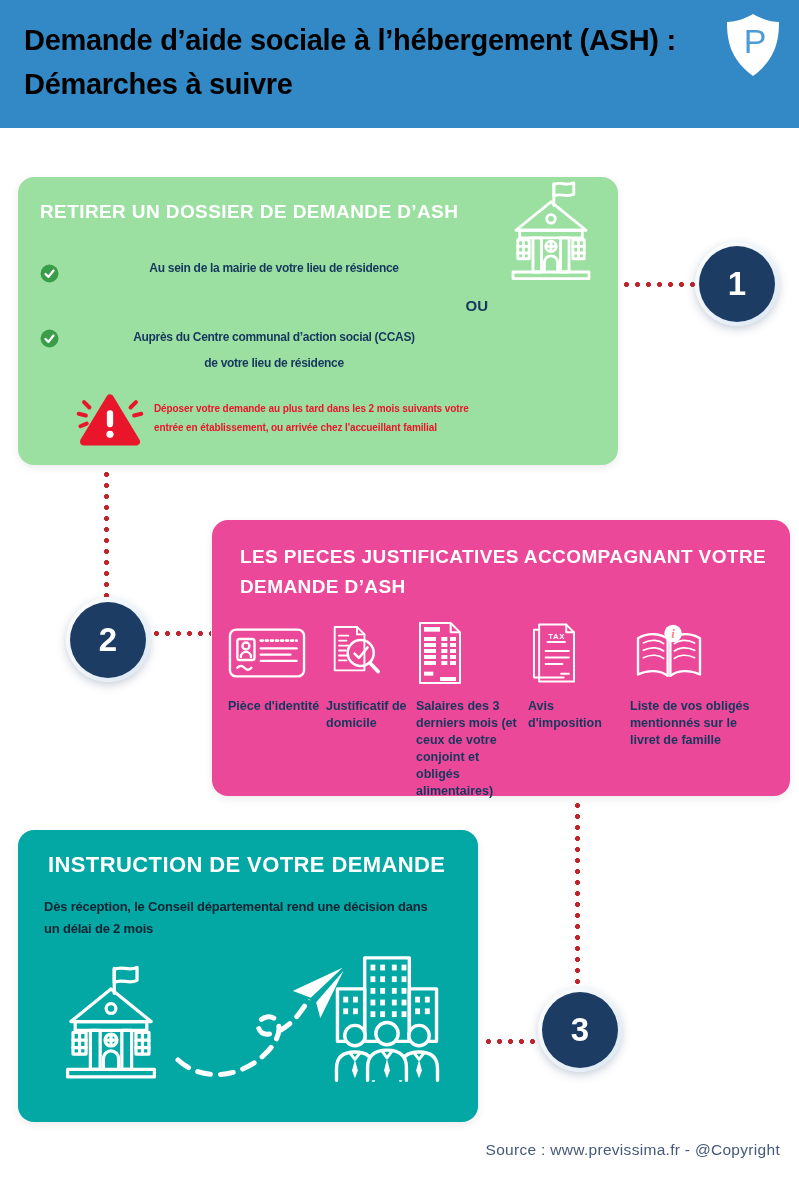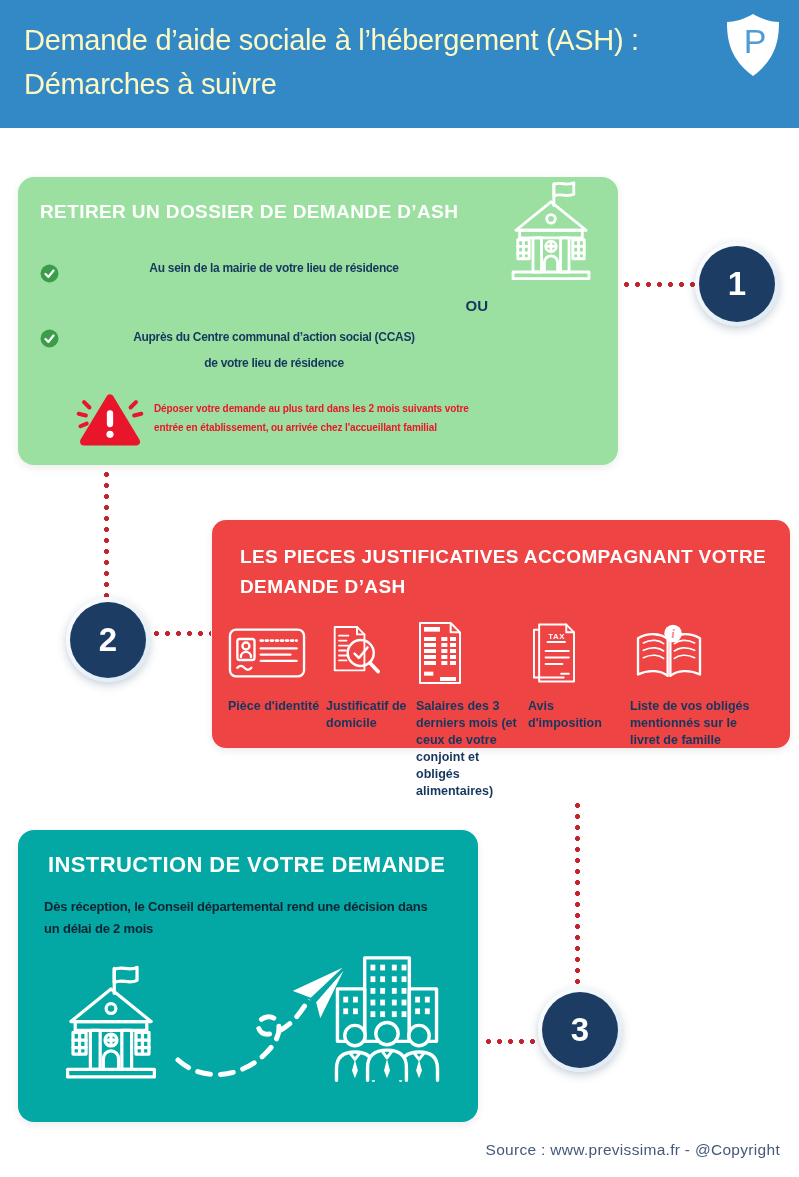--- a/index.html
+++ b/index.html
@@ -2,27 +2,27 @@
 <html><head>
 <meta charset="utf-8">
 <style>
   html,body{margin:0;padding:0;background:#fff;}
   .canvas{
     position:relative;width:799px;height:1177px;overflow:hidden;background:#fff;
     font-family:"Liberation Sans",sans-serif;
   }
   
   .header{position:absolute;left:0;top:0;width:799px;height:128px;background:#3389C6;}
-  .header-title{position:absolute;left:24px;top:18px;color:#fef9c3;font-size:29px;font-weight:400;
+  .header-title{position:absolute;left:24px;top:18px;color:#000000;font-size:29px;font-weight:700;
     letter-spacing:-0.3px;line-height:44px;white-space:nowrap;}
   .logo{position:absolute;left:722px;top:12px;width:62px;height:66px;}
   
   .card{position:absolute;border-radius:16px;box-shadow:0 3px 8px rgba(0,0,0,0.08);}
   .card-green{left:18px;top:177px;width:600px;height:288px;background:#9CE0A1;}
-  .card-pink{left:212px;top:520px;width:578px;height:228px;background:#ef4444;border-radius:14px;}
+  .card-pink{left:212px;top:520px;width:578px;height:276px;background:#ec4899;}
   .card-teal{left:18px;top:830px;width:460px;height:292px;background:#03A7A3;}
   .card-title{color:#fff;font-weight:bold;letter-spacing:0.4px;}
   .g-title{position:absolute;left:22px;top:24px;font-size:19px;white-space:nowrap;}
   .g-building{position:absolute;left:476px;top:2px;width:114px;height:112px;}
   .g-check{position:absolute;left:22px;width:19px;height:19px;}
   .g-opt{position:absolute;left:36px;width:440px;text-align:center;color:#16375D;
     font-weight:bold;font-size:12px;letter-spacing:-0.3px;white-space:nowrap;}
   .g-opt2{white-space:normal;line-height:26px;}
   .g-ou{position:absolute;left:30px;top:120px;width:440px;text-align:right;color:#16375D;
     font-weight:bold;font-size:15px;}

